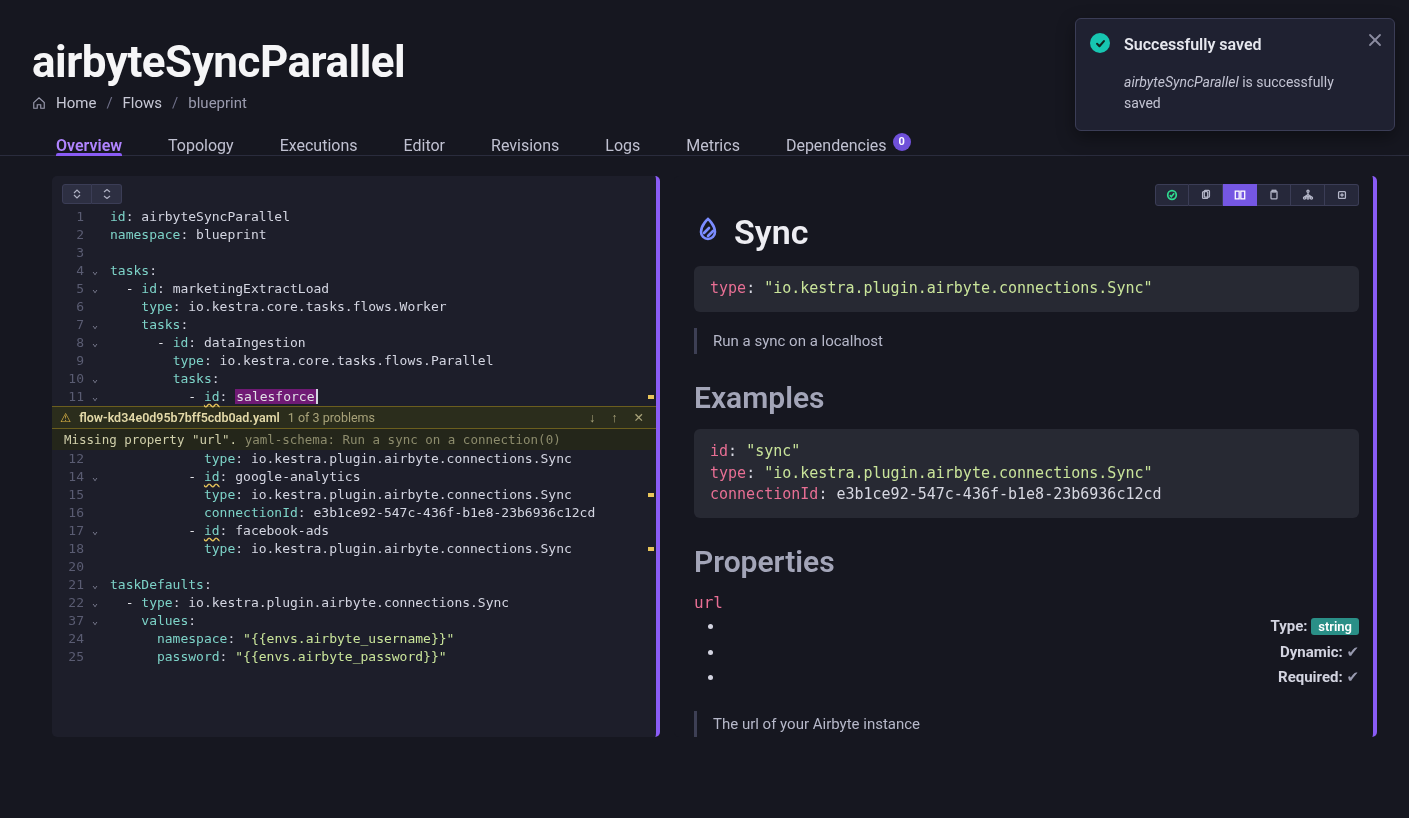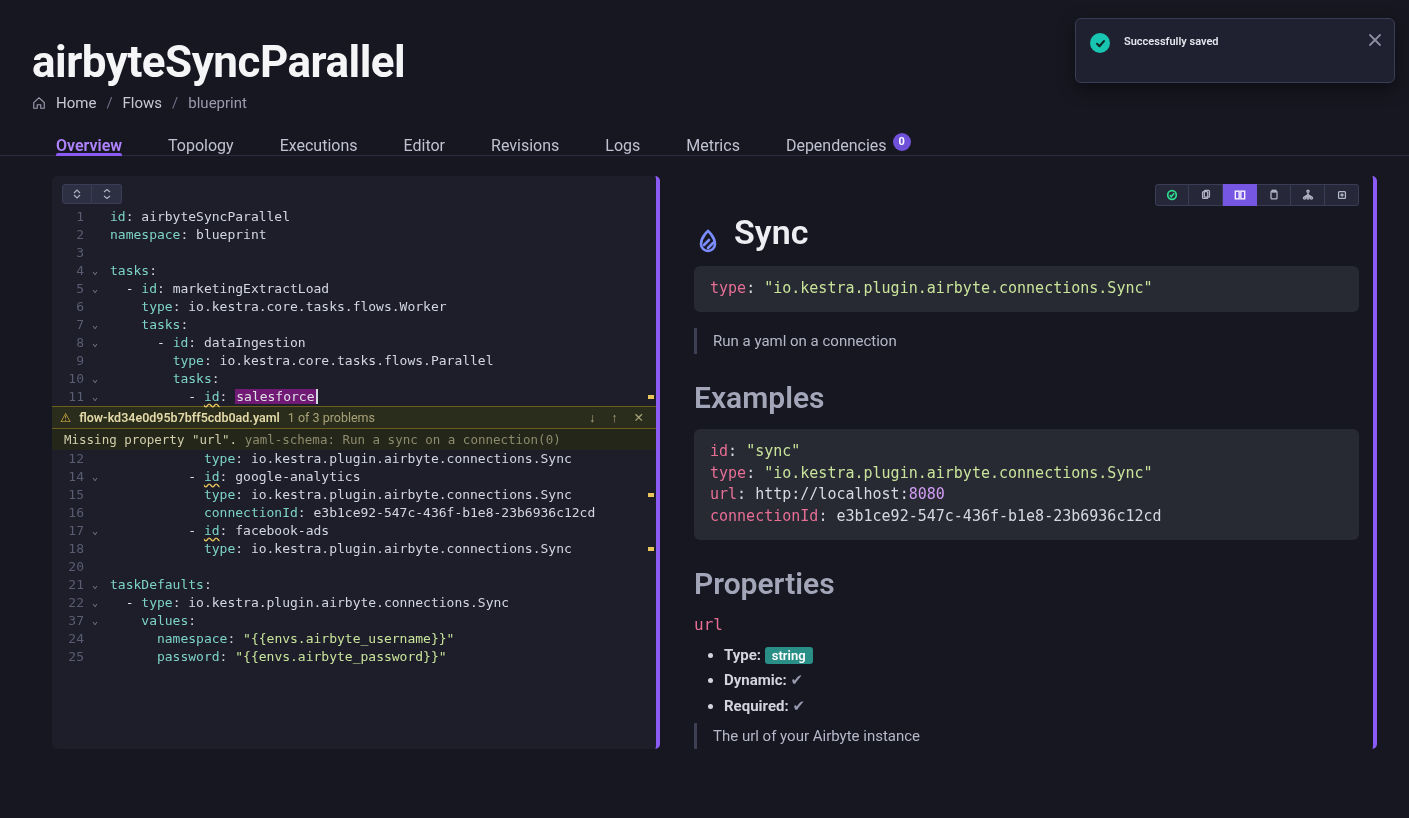--- a/index.html
+++ b/index.html
@@ -52,21 +52,21 @@
   display: flex; align-items: center; justify-content: center;
 }
 .toast .check svg { width:11px; height:11px; }
 .toast .close {
   position: absolute;
   right: 12px; top: 14px;
   width: 14px; height: 14px;
   cursor: pointer;
   color: #8B8CA0;
 }
-.toast-title { font-weight: 600; color: #E6E7EE; margin-bottom: 18px; font-size: 11px;}
+.toast-title { font-weight: 600; color: #E6E7EE; margin-bottom: 18px; font-size: 16px;}
 .toast-body { color: #C3C4D3; font-size: 14px; line-height: 1.5; }
 .toast-body em { font-style: italic; }
 
 .tabs {
   display: flex;
   gap: 46px;
   padding: 24px 36px 0 56px;
   border-bottom: 1px solid #2A2C3D;
 }
 .tab {
@@ -216,21 +216,21 @@
 }
 .doc-toolbar .tbtn.active { background:#7557E3; color:#fff; border-color:#7557E3;}
 .doc-toolbar .tbtn:first-child{ border-radius:3px 0 0 3px; }
 .doc-toolbar .tbtn:last-child{ border-radius:0 3px 3px 0; }
 .doc-toolbar .tbtn + .tbtn { border-left:none; }
 .doc-toolbar .tbtn svg { width:12px; height:12px; }
 .doc-toolbar .tbtn.ok svg { color:#2FD98F; }
 
 .doc-title {
   display:flex;
-  align-items:flex-end;
+  align-items:flex-start;
   gap:12px;
   margin-top: 6px;
   font-size: 34px;
   font-weight: 600;
   color:#EDEDF2;
 }
 .doc-title .plugin-icon {
   width:28px; height:28px;
   color:#7B8CFF;
 }
@@ -263,40 +263,43 @@
   font-weight:600;
   color:#A3A5B8;
   margin-top:26px;
 }
 .prop-name {
   font-family:"SF Mono",Menlo,Consolas,monospace;
   color:#E86F94;
   font-size:16px;
   margin-top:14px;
 }
-.prop-list { list-style:disc; padding-left:30px; margin-top:9px; color:#D3D4E0; font-size:15px; line-height:1.7;}
+.prop-list { list-style:disc; padding-left:30px; margin-top:2px; color:#D3D4E0; font-size:15px; line-height:1.7;text-align:right;}
 .prop-list .pill { background:#2A8F87; color:#fff; padding:1px 7px; border-radius:3px; font-size:13px; font-weight:600;}
 .prop-list .check { color:#989AAF; }
 </style>
 </head>
 <body>
 
 <div class="toast">
   <div class="check">
     <svg viewBox="0 0 16 16" fill="none" stroke="#10241F" stroke-width="3" stroke-linecap="round" stroke-linejoin="round">
         <polyline points="3,8.5 6.5,12 13,4.5"></polyline>
       </svg>
   </div>
   <div class="close">
     <svg viewBox="0 0 14 14" stroke="currentColor" stroke-width="1.8" stroke-linecap="round">
         <line x1="2" y1="2" x2="12" y2="12"></line>
         <line x1="12" y1="2" x2="2" y2="12"></line>
       </svg>
   </div>
   <div class="toast-title">Successfully saved</div>
+  <div class="toast-body">
+    <em>airbyteSyncParallel</em><span> is successfully saved</span>
+  </div>
 </div>
 
 <div class="page-header">
   <h1 class="page-title">airbyteSyncParallel</h1>
   <div class="breadcrumb">
     <span class="home-icon">
       <svg viewBox="0 0 16 16" fill="none" stroke="#9A9BAE" stroke-width="1.3">
           <path d="M2 7.5 L8 2 L14 7.5 V14 H10 V10 H6 V14 H2 Z"></path>
         </svg>
     </span>
@@ -532,34 +535,33 @@
             <path d="M14 20 L19 15"></path>
           </svg>
       </span>
       <span>Sync</span>
     </div>
 
     <div class="code-block">
       <span class="cb-key">type</span><span class="cb-punct">: </span><span class="cb-str">"io.kestra.plugin.airbyte.connections.Sync"</span>
     </div>
 
-    <div class="doc-desc">Run a yaml on a connection</div>
+    <div class="doc-desc">Run a sync on a localhost</div>
 
     <h2 class="doc-h2">Examples</h2>
 
     <div class="code-block" id="example-block">
         <div><span class="cb-key">id</span><span class="cb-punct">: </span><span class="cb-str">"sync"</span></div>
         <div><span class="cb-key">type</span><span class="cb-punct">: </span><span class="cb-str">"io.kestra.plugin.airbyte.connections.Sync"</span></div>
-        <div><span class="cb-key">url</span><span class="cb-punct">: </span><span class="cb-plain">http://localhost:</span><span class="cb-num">8080</span></div>
         <div><span class="cb-key">connectionId</span><span class="cb-punct">: </span><span class="cb-plain">e3b1ce92-547c-436f-b1e8-23b6936c12cd</span></div>
       </div>
 
     <h2 class="doc-h2">Properties</h2>
     <div class="prop-name">url</div>
     <ul class="prop-list">
       <li><b>Type:</b> <span class="pill">string</span></li>
       <li><b>Dynamic:</b> <span class="check">✔</span></li>
       <li><b>Required:</b> <span class="check">✔</span></li>
     </ul>
-    <div class="doc-desc" style="margin-top:4px">The url of your Airbyte instance</div>
+    <div class="doc-desc" style="margin-top:20px">The url of your Airbyte instance</div>
   </div>
 
 </div>
 
 </body></html>

